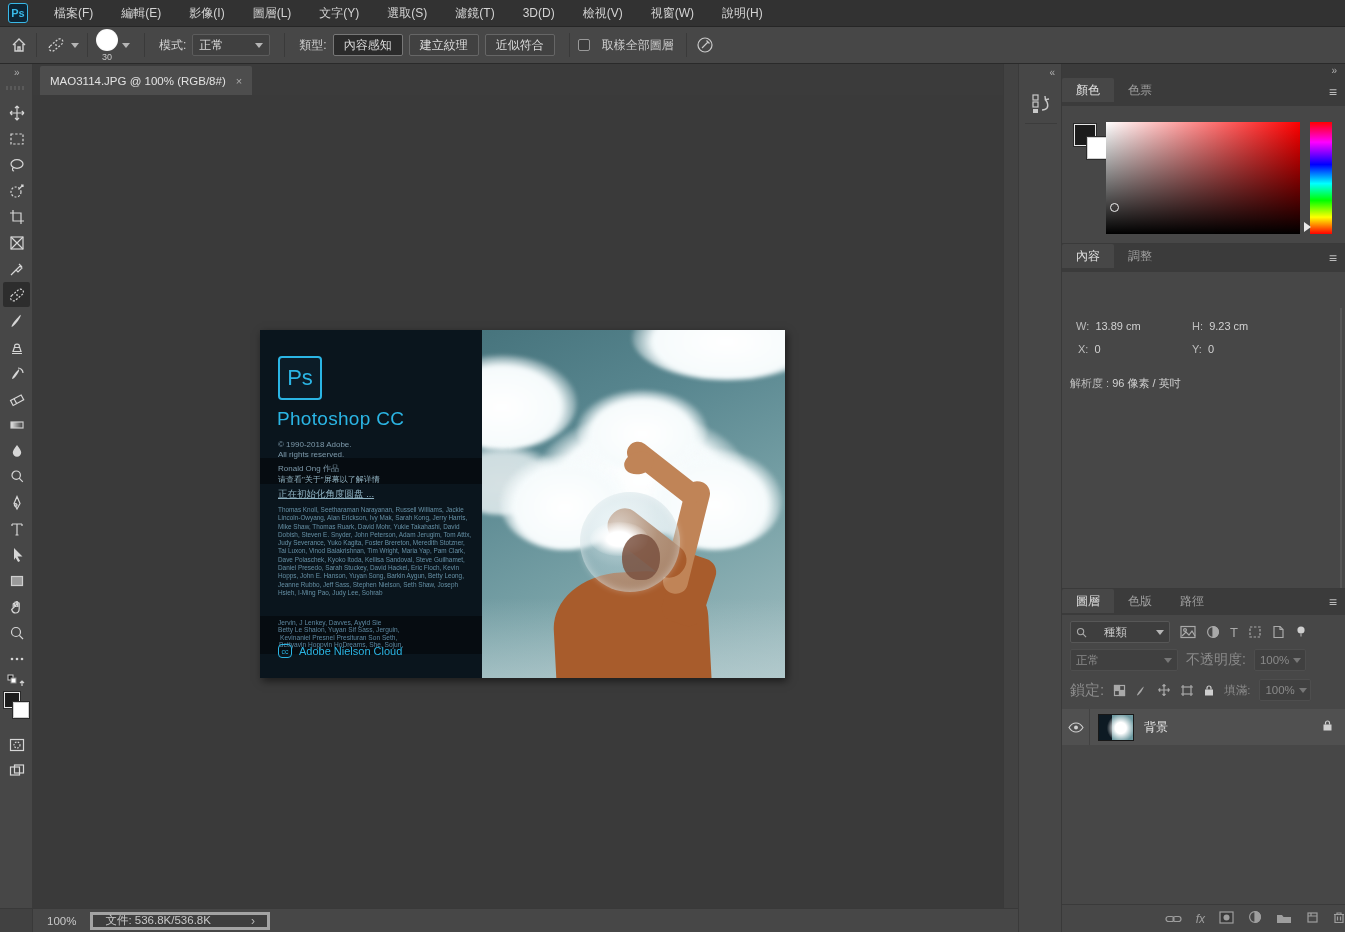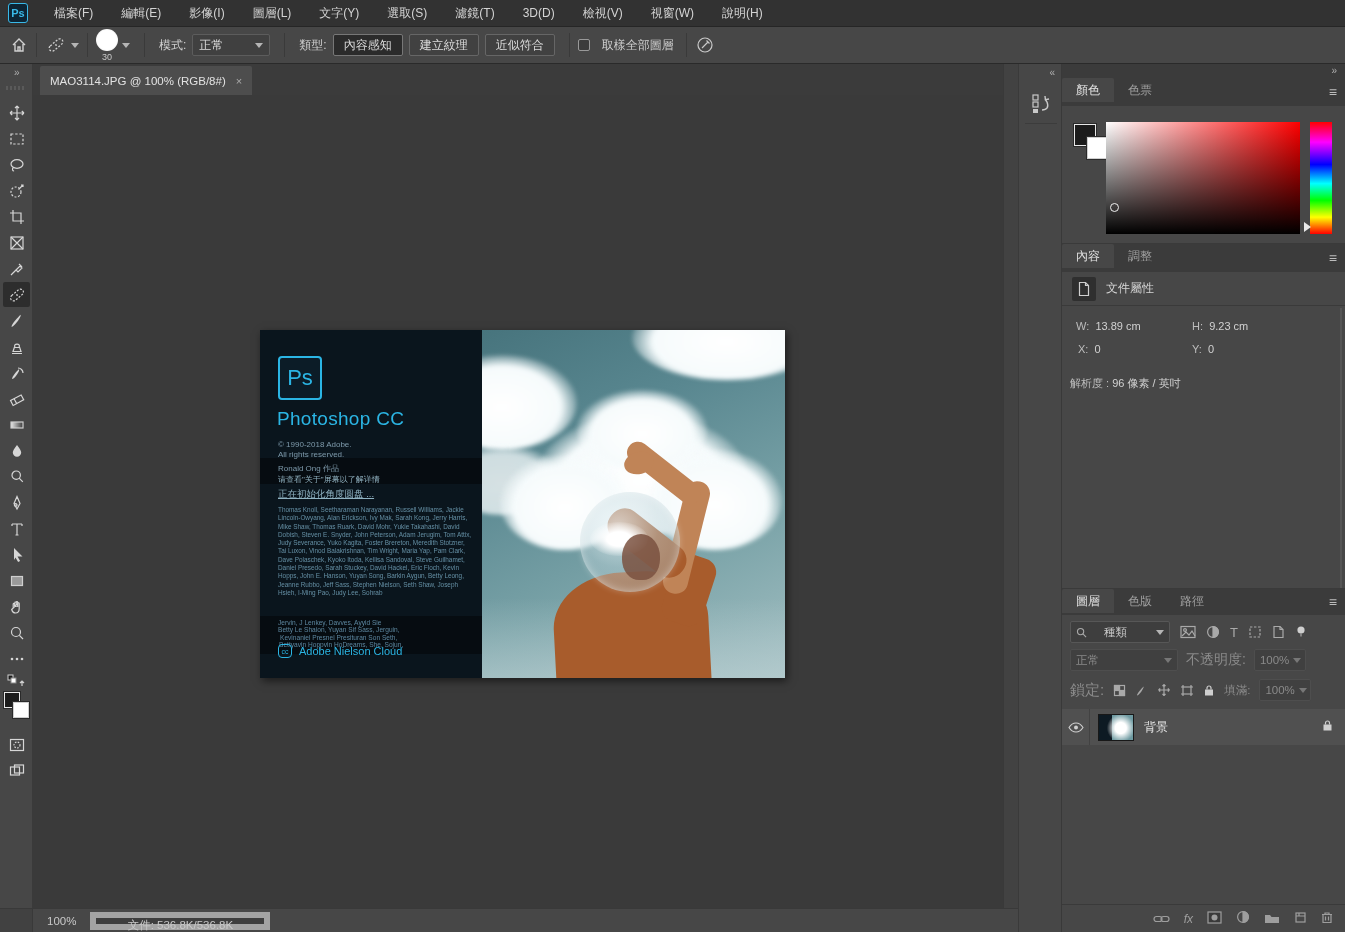--- a/index.html
+++ b/index.html
@@ -92,27 +92,27 @@
   #props-scroll{position:absolute;right:3px;top:64px;width:2px;height:280px;background:#555;}
   
   .lselect{background:#3e3e3e;border:1px solid #575757;border-radius:2px;display:flex;align-items:center;font-size:11.5px;color:#c9c9c9;padding:0 5px;height:22px;}
   .dim{color:#8a8a8a !important;}
   .dimbox{background:#404040;border:1px solid #4e4e4e;color:#8a8a8a;}
   .licon{display:flex;align-items:center;justify-content:center;color:#a9a9a9;}
   .licon svg{stroke:#a9a9a9;fill:none;stroke-width:1.2;}
   #layer-row{position:absolute;left:0;top:120px;width:283px;height:36px;background:#505050;display:flex;align-items:center;}
   #eye-cell{width:28px;height:36px;border-right:1px solid #424242;display:flex;align-items:center;justify-content:center;}
   #layer-thumb{width:36px;height:27px;margin-left:8px;border:1px solid #181818;background:radial-gradient(circle at 64% 52%,#ffffff 22%,rgba(255,255,255,0) 55%),linear-gradient(90deg,#0d1a23 0 38%,#6d99a0 38% 100%);}
-  #layers-bottom{position:absolute;left:0;bottom:0;width:283px;height:28px;border-top:1px solid #3a3a3a;display:flex;align-items:center;justify-content:flex-end;gap:14px;padding-right:12px;}
+  #layers-bottom{position:absolute;left:0;bottom:0;width:283px;height:28px;border-top:1px solid #3a3a3a;display:flex;align-items:center;justify-content:flex-end;gap:14px;}
   #layers-bottom svg{stroke:#9e9e9e;fill:none;stroke-width:1.2;}
   
   #statusbar{left:0;top:908px;width:1018px;height:24px;background:#474747;border-top:1px solid #393939;display:flex;align-items:center;font-size:11.5px;color:#c9c9c9;}
   #status-corner{width:33px;height:24px;background:#414141;border-right:1px solid #393939;}
   #zoom-field{padding:0 14px;}
-  #doc-info{background:#3e3e3e;border:6px solid #a3a3a3;height:18px;display:flex;align-items:center;padding:0 12px;gap:40px;min-width:180px;flex-direction:column;}
+  #doc-info{background:#3e3e3e;border:3px solid #a3a3a3;height:18px;display:flex;align-items:center;padding:0 12px;gap:40px;min-width:180px;}
   #doc-info .chev{color:#b5b5b5;font-size:12px;}
 </style>
 </head>
 <body>
 
 <div id="stage">
 
   <div id="menubar" class="abs">
     <div id="ps-logo">Ps</div>
     <div class="menu-item">檔案(F)</div>
@@ -422,28 +422,20 @@
       <div id="huebar">
         <div id="hue-marker"></div>
       </div>
     </div>
 
     <div style="position:relative;height:345px;border-top:1px solid #3a3a3a">
       <div class="ptabbar">
         <div class="ptab active">內容</div>
         <div class="ptab">調整</div>
         <div class="pmenu">≡</div>
-      </div>
-      <div id="docprop-row">
-        <div id="docprop-icon">
-          <svg width="14" height="16" viewBox="0 0 14 16">
-              <path d="M2.5 1.5h6l3 3v10h-9z M8.5 1.5v3h3" stroke="#cfcfcf" fill="none" stroke-width="1.2"></path>
-            </svg>
-        </div>
-        <span>文件屬性</span>
       </div>
       <div class="prow" style="top:76px;left:14px">
         <span>W:</span>&nbsp;&nbsp;<span class="pv">13.89 cm</span>
       </div>
       <div class="prow" style="top:76px;left:130px">
         <span>H:</span>&nbsp;&nbsp;<span class="pv">9.23 cm</span>
       </div>
       <div class="prow" style="top:99px;left:16px">
         <span>X:</span>&nbsp;&nbsp;<span class="pv">0</span>
       </div>

